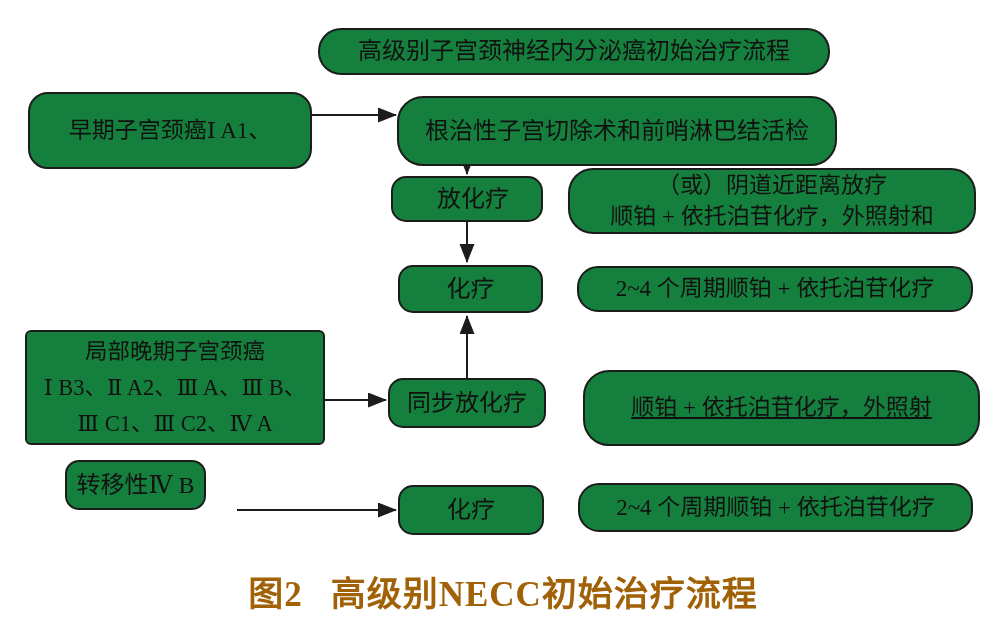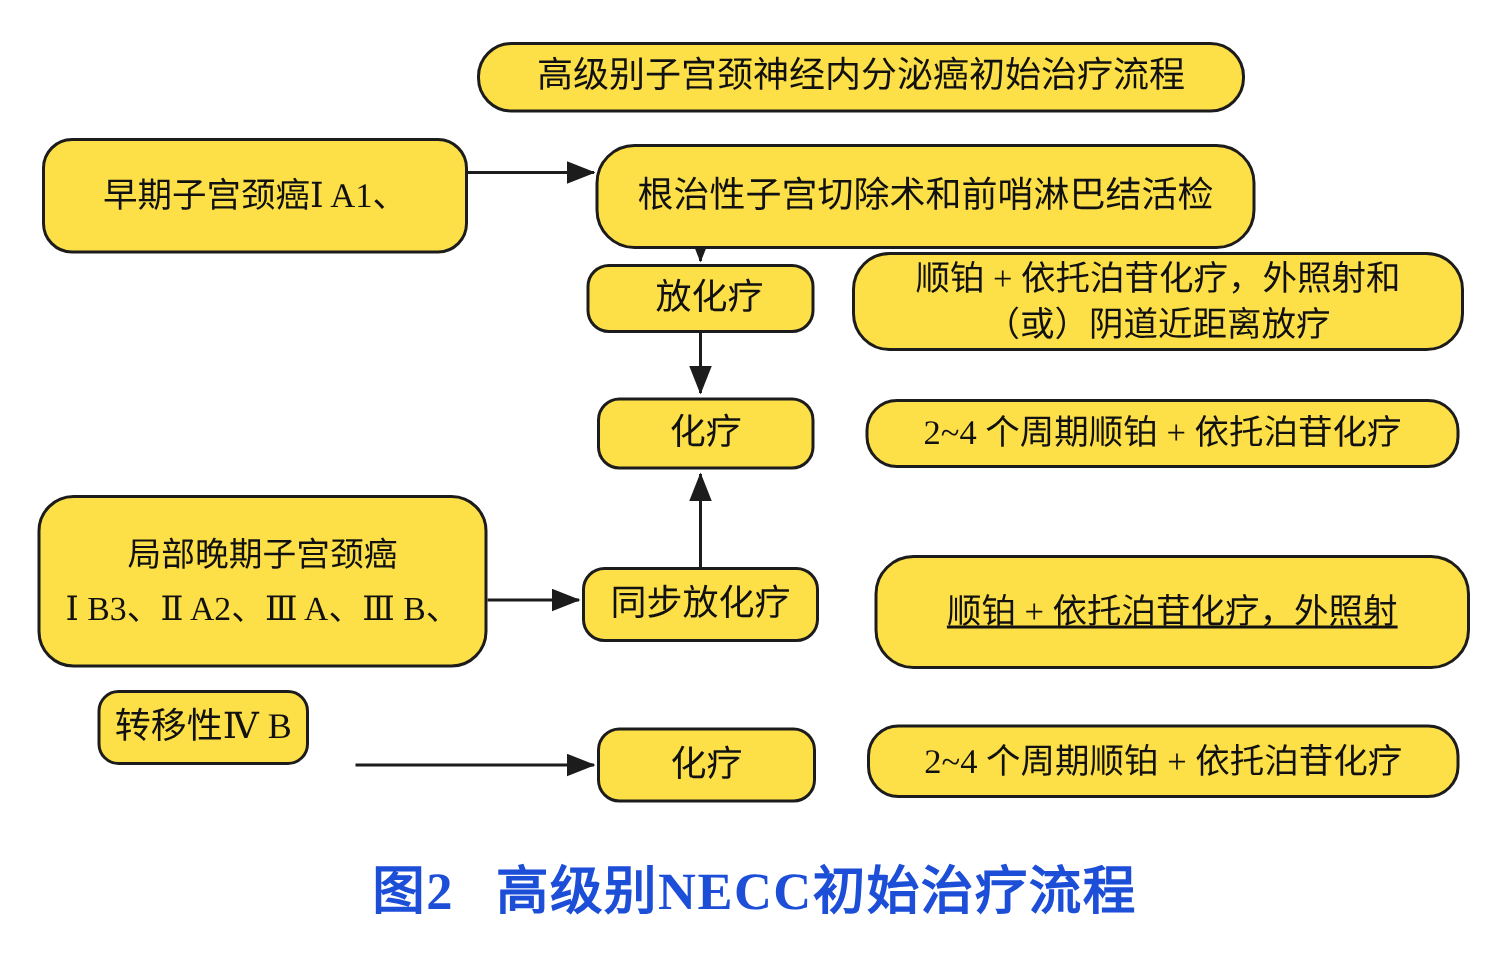--- a/index.html
+++ b/index.html
@@ -13,62 +13,62 @@
     position: relative;
     width: 1006px;
     height: 641px;
     background: #ffffff;
     overflow: hidden;
   }
   .node {
     position: absolute;
     box-sizing: border-box;
     border: 2px solid #1c1c1c;
-    background: #fde047;
+    background: #15803d;
     display: flex;
     flex-direction: column;
     align-items: center;
     justify-content: center;
     text-align: center;
     font-size: 24px;
     line-height: 1.35;
     color: #111111;
     white-space: nowrap;
   }
   .node .ln { display: block; }
 
   #title-box        { left: 318px; top: 28px;  width: 512px; height: 47px; border-radius: 23px; font-size: 24px; }
   #early-box        { left: 28px;  top: 92px;  width: 284px; height: 77px; border-radius: 20px; font-size: 23px; line-height: 35px; }
   #surgery-box      { left: 397px; top: 96px;  width: 440px; height: 70px; border-radius: 26px; font-size: 24px; }
   #chemoradio-box   { left: 391px; top: 176px; width: 152px; height: 46px; border-radius: 15px; padding-left: 12px; }
   #regimen1-box     { left: 568px; top: 168px; width: 408px; height: 66px; border-radius: 25px; font-size: 23px; line-height: 31px; }
   #chemo-top-box    { left: 398px; top: 265px; width: 145px; height: 48px; border-radius: 15px; }
   #cycles-top-box   { left: 577px; top: 266px; width: 396px; height: 46px; border-radius: 21px; font-size: 23px; }
-  #locally-box      { left: 25px;  top: 330px; width: 300px; height: 115px; border-radius: 24px; font-size: 22.5px; line-height: 36px; }
+  #locally-box      { left: 25px;  top: 330px; width: 300px; height: 115px; border-radius: 6px; font-size: 22.5px; line-height: 36px; }
   #concurrent-box   { left: 388px; top: 378px; width: 158px; height: 50px; border-radius: 15px; }
   #regimen2-box     { left: 583px; top: 370px; width: 397px; height: 76px; border-radius: 26px; font-size: 23px; line-height: 32px; text-decoration: underline; }
   #metastatic-box   { left: 65px;  top: 460px; width: 141px; height: 50px; border-radius: 14px; }
   #chemo-bot-box    { left: 398px; top: 485px; width: 146px; height: 50px; border-radius: 15px; }
   #cycles-bot-box   { left: 578px; top: 483px; width: 395px; height: 49px; border-radius: 21px; font-size: 23px; }
 
   .edges-layer {
     position: absolute;
     left: 0; top: 0;
     width: 1006px; height: 641px;
     pointer-events: none;
   }
   .caption {
     position: absolute;
     left: 0; top: 565px;
     width: 1006px;
     text-align: center;
     font-size: 35px;
     font-weight: bold;
     letter-spacing: 1px;
-    color: #1d4ed8;
+    color: #a16207;
     white-space: nowrap;
   }
   .caption .cap-label { margin-right: 28px; }
 </style>
 </head>
 <body>
 
 <div class="canvas">
 
   <svg class="edges-layer" width="1006" height="641" viewBox="0 0 1006 641" xmlns="http://www.w3.org/2000/svg">
@@ -89,31 +89,32 @@
 
   <div class="node" id="early-box">
     <span class="ln">早期子宫颈癌Ⅰ A1、</span>
   </div>
 
   <div class="node" id="surgery-box">根治性子宫切除术和前哨淋巴结活检</div>
 
   <div class="node" id="chemoradio-box">放化疗</div>
 
   <div class="node" id="regimen1-box">
+    <span class="ln">（或）阴道近距离放疗</span>
     <span class="ln">顺铂 + 依托泊苷化疗，外照射和</span>
-    <span class="ln">（或）阴道近距离放疗</span>
   </div>
 
   <div class="node" id="chemo-top-box">化疗</div>
 
   <div class="node" id="cycles-top-box">2~4 个周期顺铂 + 依托泊苷化疗</div>
 
   <div class="node" id="locally-box">
     <span class="ln">局部晚期子宫颈癌</span>
     <span class="ln">Ⅰ B3、Ⅱ A2、Ⅲ A、Ⅲ B、</span>
+    <span class="ln">Ⅲ C1、Ⅲ C2、Ⅳ A</span>
   </div>
 
   <div class="node" id="concurrent-box">同步放化疗</div>
 
   <div class="node" id="regimen2-box">
     <span class="ln">顺铂 + 依托泊苷化疗，外照射</span>
   </div>
 
   <div class="node" id="metastatic-box">转移性Ⅳ B</div>
 

